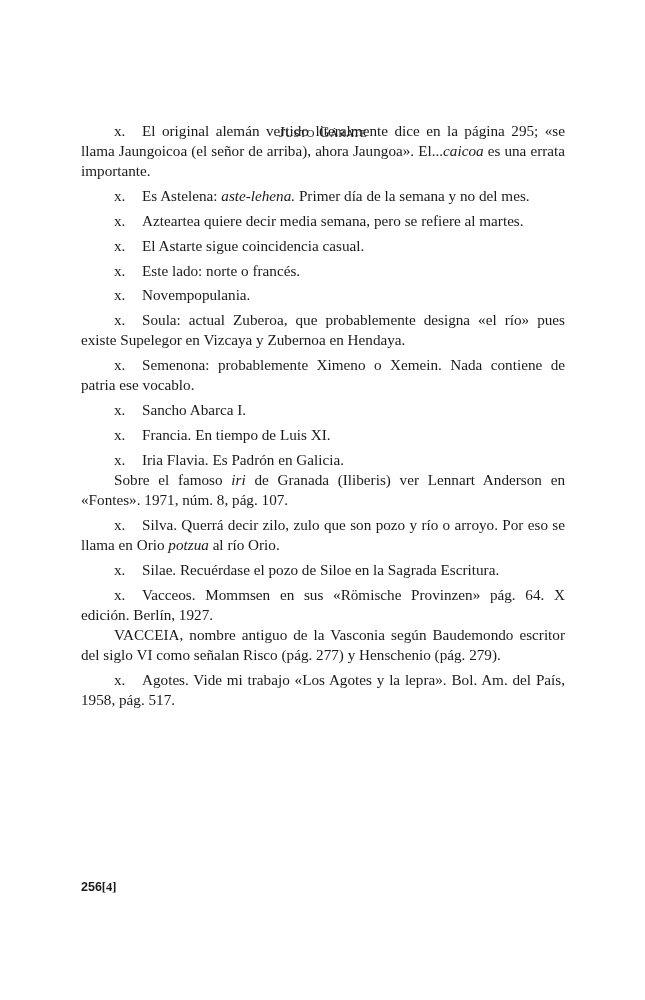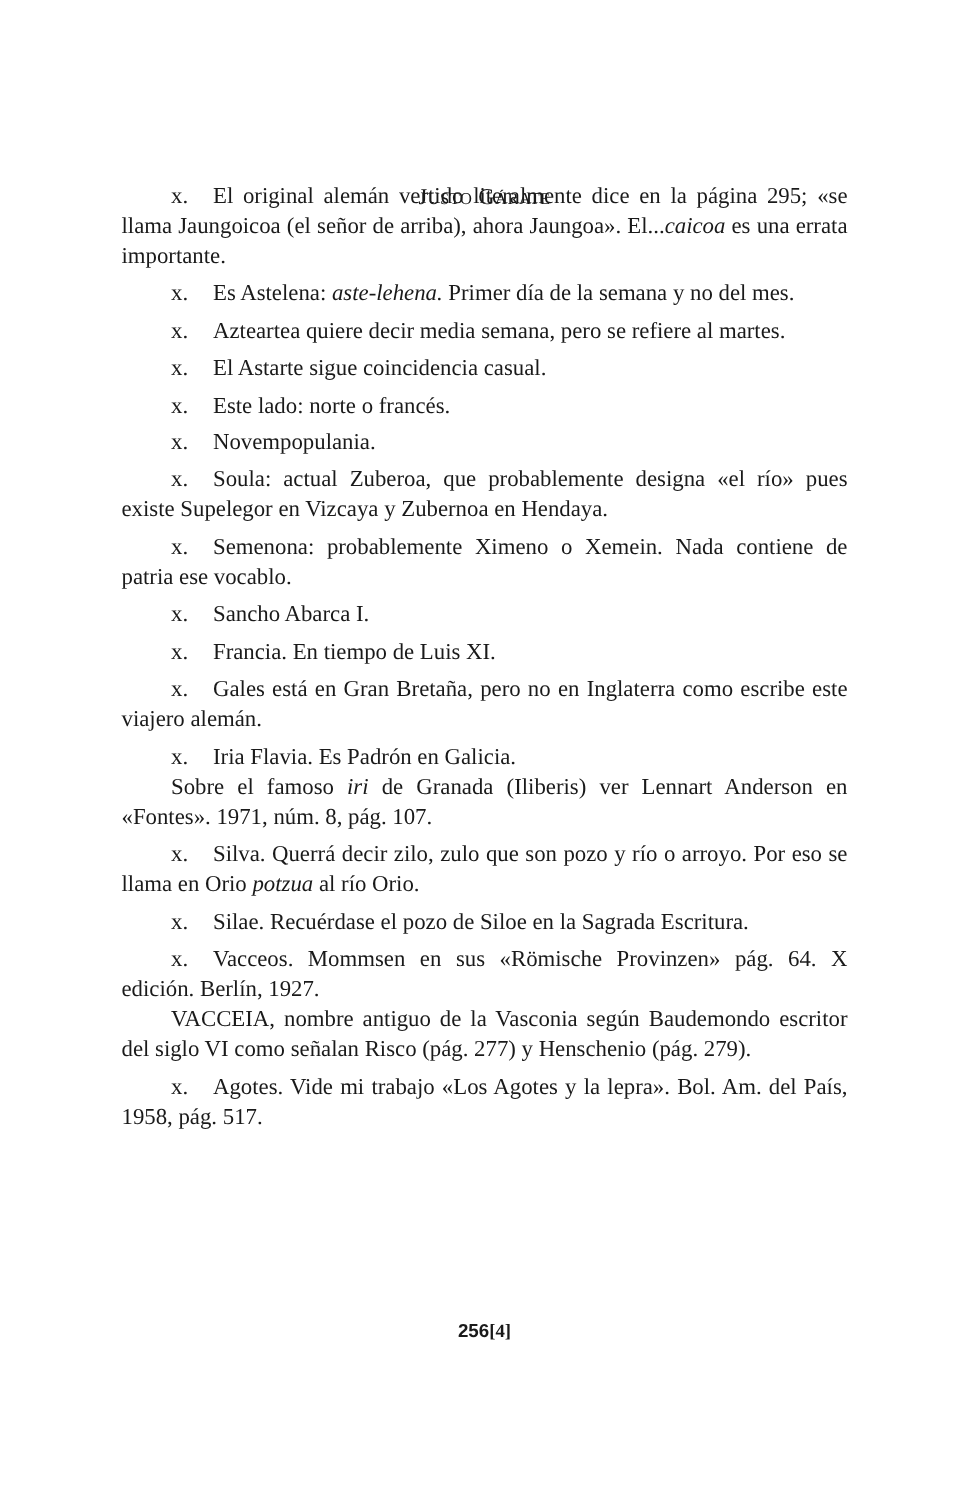--- a/index.html
+++ b/index.html
@@ -14,21 +14,21 @@
       text-align: center; font-size: 15px; letter-spacing: 0.3px; margin-top: 24px;
     }
     .header .sc { font-variant: small-caps; }
     .body { position: absolute; top: 121px; left: 0; width: 484px; font-size: 15.2px; line-height: 20.2px; }
     .para { margin: 0 0 4.6px 0; text-align: justify; text-indent: 33px; }
     .para.cont { margin-top: -4.6px; }
     .para .x { display: inline-block; width: 28px; text-indent: 0; }
     i { font-style: italic; }
     .footer {
       position: absolute; top: 880px; left: 0; width: 484px;
-      font-size: 12.5px; font-weight: bold; display: flex; justify-content: center;
+      font-size: 12.5px; font-weight: bold; display: flex; justify-content: flex-start;
       font-family: "Liberation Sans", "DejaVu Sans", sans-serif;
     }
     .footer .pg { font-family: "Liberation Serif", serif; }
   </style>
 </head>
 <body>
 
 <div class="page">
   <div class="header">
     <span class="sc">Justo Gárate</span>
@@ -38,21 +38,20 @@
       <p class="para"><span class="x">x.</span><span>El original alemán vertido literalmente dice en la página 295; «se llama Jaungoicoa (el señor de arriba), ahora Jaungoa». El...</span><i>caicoa</i><span> es una errata importante.</span></p>
       <p class="para"><span class="x">x.</span><span>Es Astelena: </span><i>aste-lehena.</i><span> Primer día de la semana y no del mes.</span></p>
       <p class="para"><span class="x">x.</span><span>Azteartea quiere decir media semana, pero se refiere al martes.</span></p>
       <p class="para"><span class="x">x.</span><span>El Astarte sigue coincidencia casual.</span></p>
       <p class="para"><span class="x">x.</span><span>Este lado: norte o francés.</span></p>
       <p class="para"><span class="x">x.</span><span>Novempopulania.</span></p>
       <p class="para"><span class="x">x.</span><span>Soula: actual Zuberoa, que probablemente designa «el río» pues existe Supelegor en Vizcaya y Zubernoa en Hendaya.</span></p>
       <p class="para"><span class="x">x.</span><span>Semenona: probablemente Ximeno o Xemein. Nada contiene de patria ese vocablo.</span></p>
       <p class="para"><span class="x">x.</span><span>Sancho Abarca I.</span></p>
       <p class="para"><span class="x">x.</span><span>Francia. En tiempo de Luis XI.</span></p>
-      <p class="para"><span class="x">x.</span><span>Gales está en Gran Bretaña, pero no en Inglaterra como escribe este viajero alemán.</span></p>
       <p class="para"><span class="x">x.</span><span>Iria Flavia. Es Padrón en Galicia.</span></p>
       <p class="para cont"><span>Sobre el famoso </span><i>iri</i><span> de Granada (Iliberis) ver Lennart Anderson en «Fontes». 1971, núm. 8, pág. 107.</span></p>
       <p class="para"><span class="x">x.</span><span>Silva. Querrá decir zilo, zulo que son pozo y río o arroyo. Por eso se llama en Orio </span><i>potzua</i><span> al río Orio.</span></p>
       <p class="para"><span class="x">x.</span><span>Silae. Recuérdase el pozo de Siloe en la Sagrada Escritura.</span></p>
       <p class="para"><span class="x">x.</span><span>Vacceos. Mommsen en sus «Römische Provinzen» pág. 64. X edición. Berlín, 1927.</span></p>
       <p class="para cont"><span>VACCEIA, nombre antiguo de la Vasconia según Baudemondo escritor del siglo VI como señalan Risco (pág. 277) y Henschenio (pág. 279).</span></p>
       <p class="para"><span class="x">x.</span><span>Agotes. Vide mi trabajo «Los Agotes y la lepra». Bol. Am. del País, 1958, pág. 517.</span></p>
     </div>
 
   <div class="footer">

